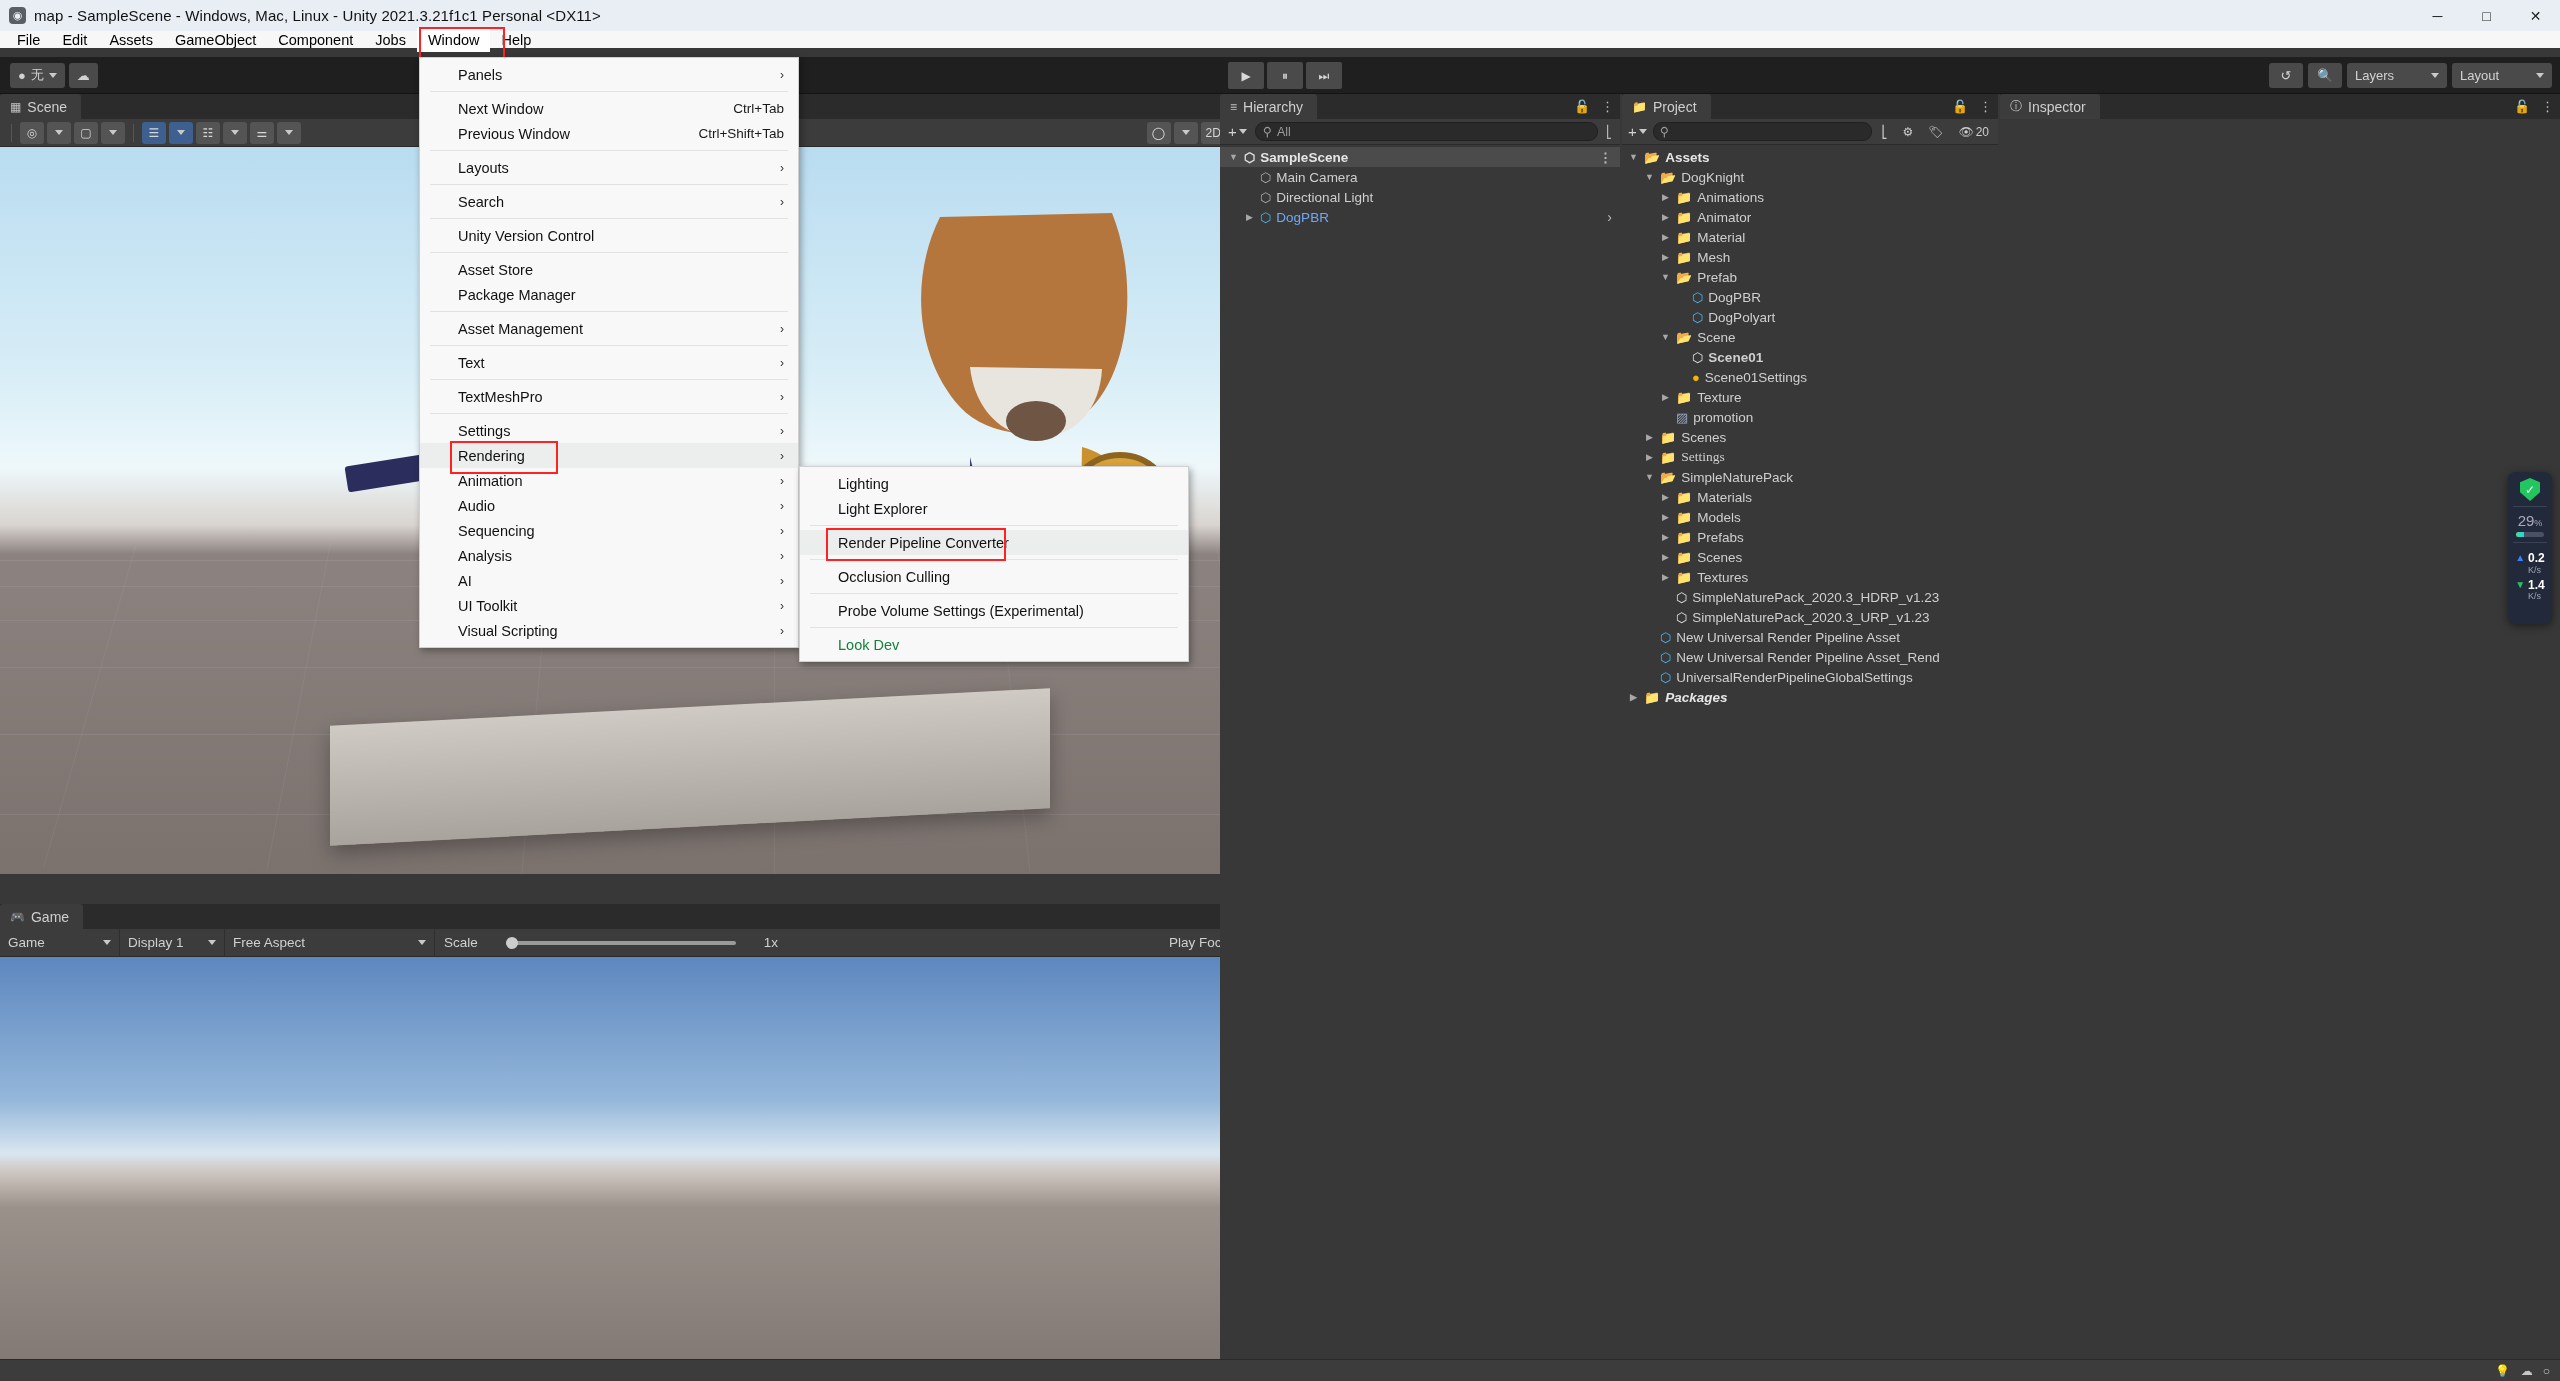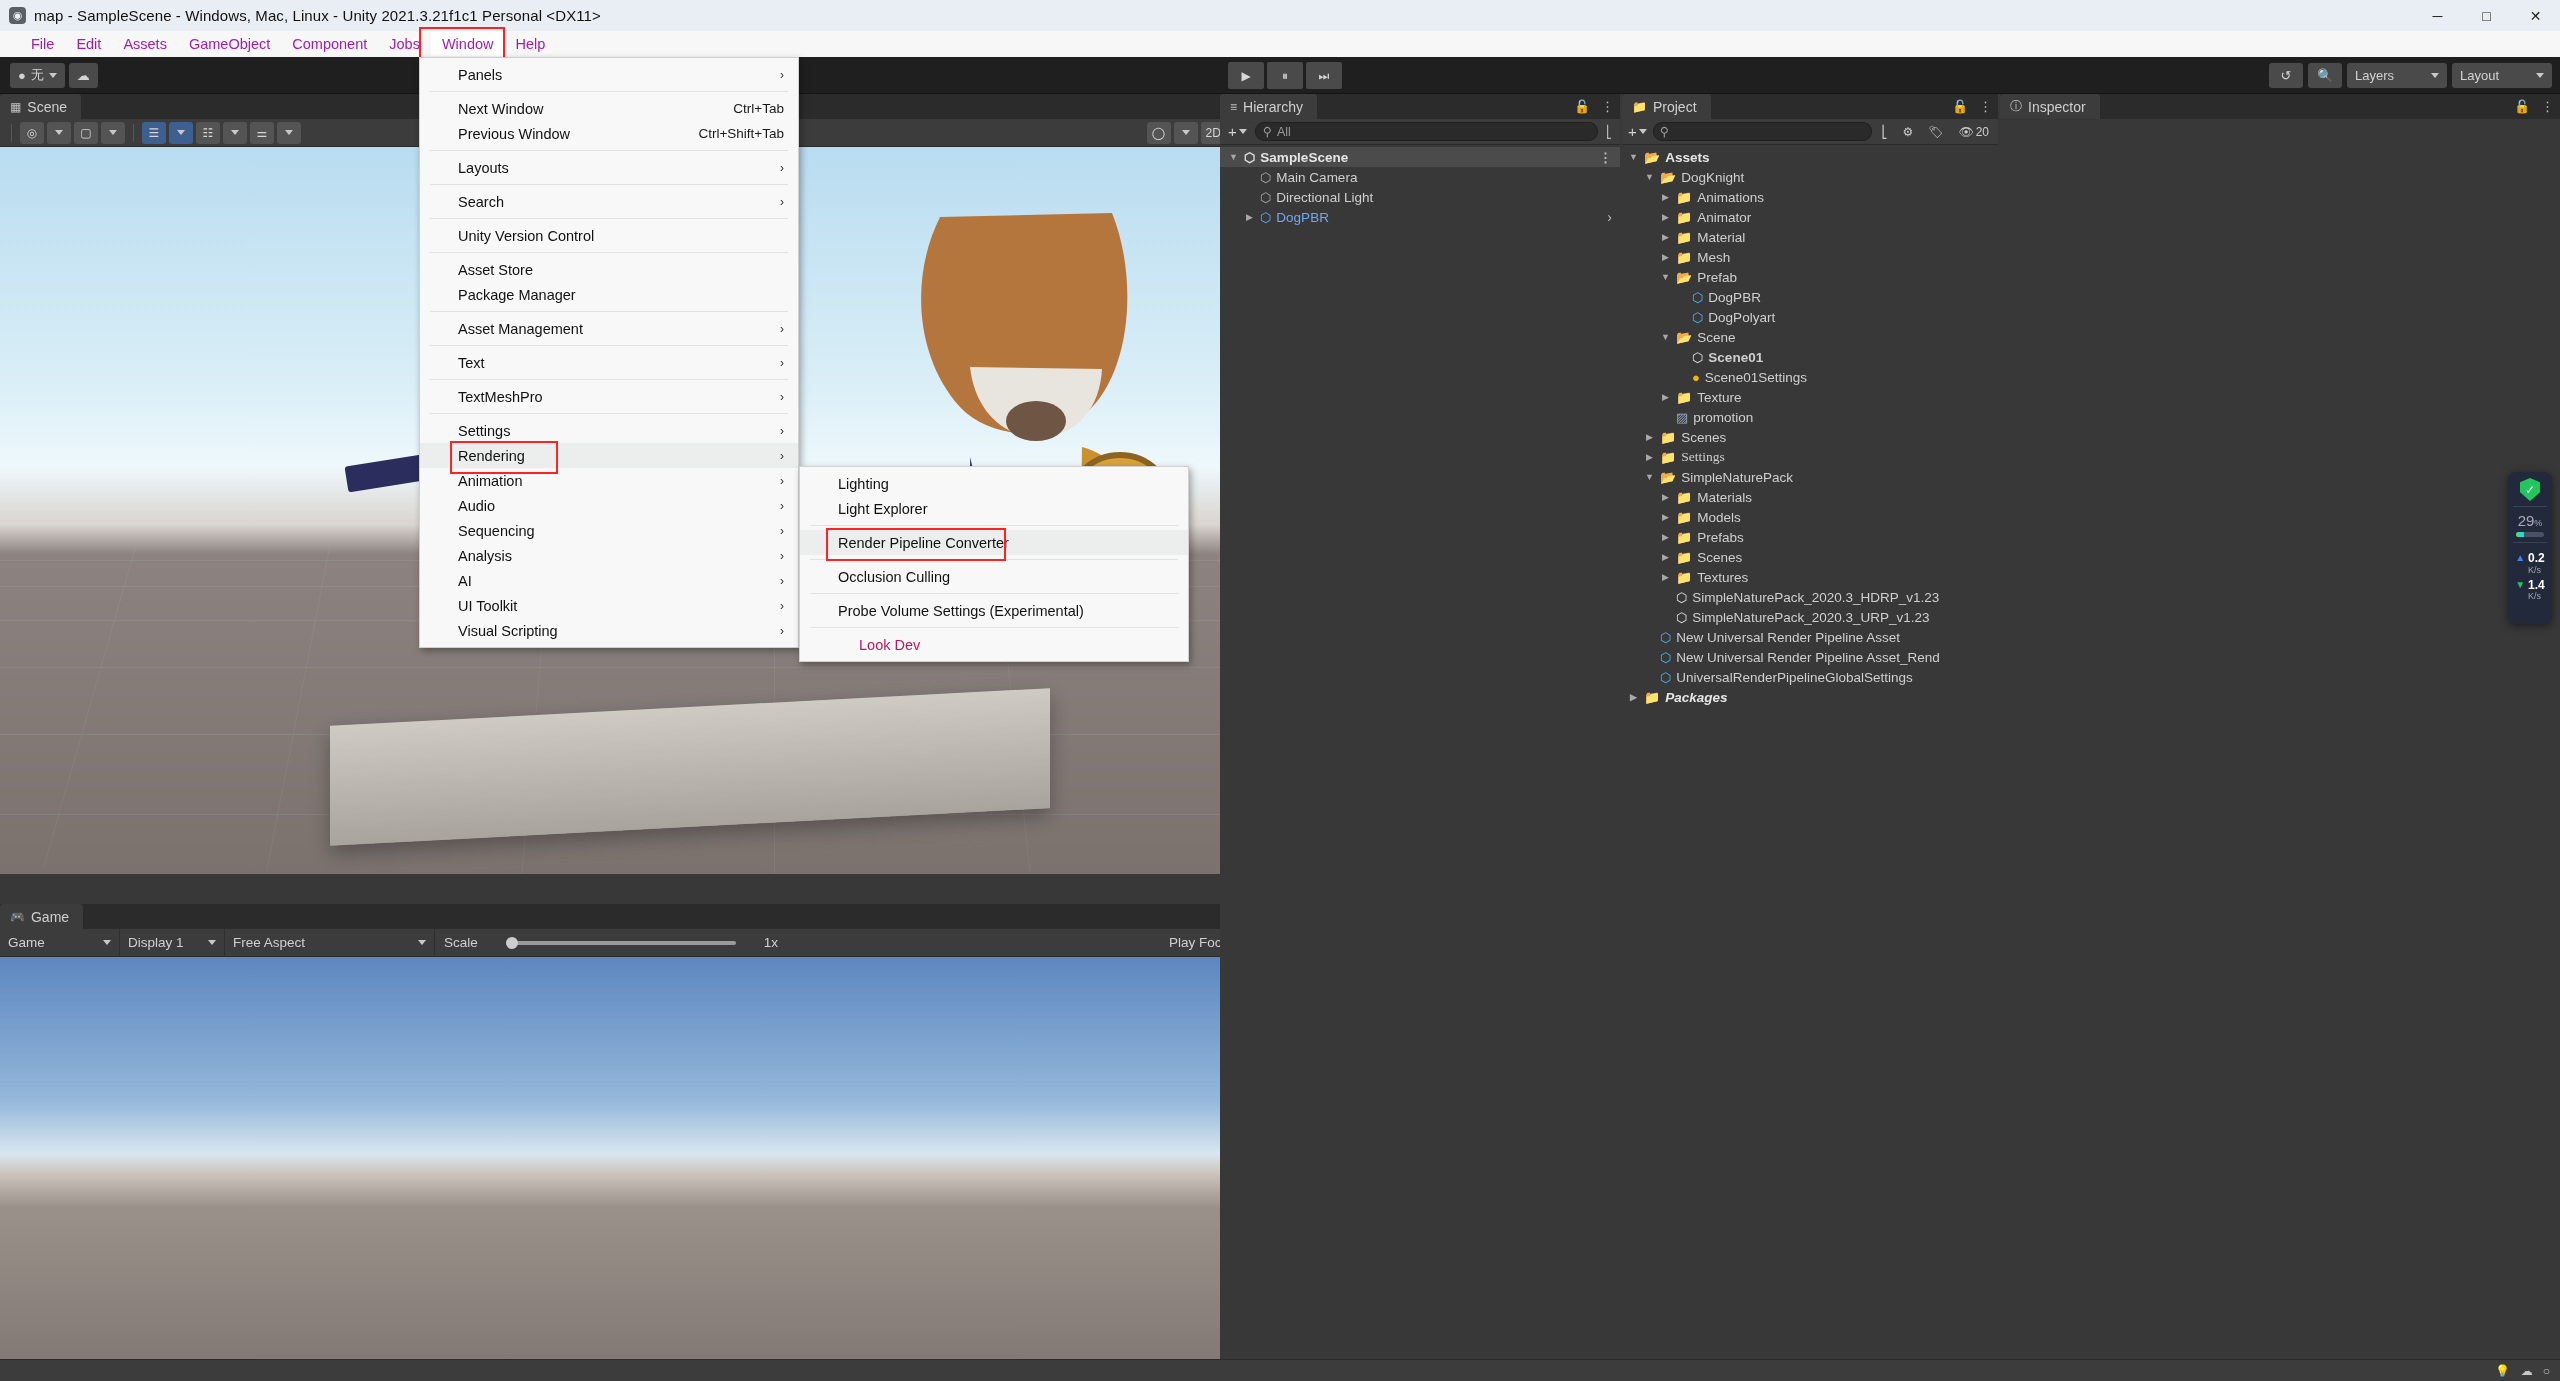--- a/index.html
+++ b/index.html
@@ -25,23 +25,23 @@
   }
   .tb-title { letter-spacing: .1px; }
   .winbtns { position: absolute; right: 0; top: 0; height: 31px; display: flex; }
   .winbtn {
     width: 49px; height: 31px; display: flex; align-items: center; justify-content: center;
     font-size: 14px; color: #222;
   }
 
   
   .menubar {
-    position: absolute; left: 0; top: 31px; width: 2560px; height: 26px;
+    position: absolute; left: 0; top: 31px; width: 2560px; height: 17px;
     background: #f7f7f7; display: flex; align-items: center;
-    font-size: 14.5px; color: #a21caf; padding-left: 20px;
+    font-size: 14.5px; color: #000000; padding-left: 6px;
   }
   .menubar .mi { padding: 4px 11px; white-space: nowrap; }
   .menubar .mi.active { background: #ffffff; }
   .mb-highlight {
     position: absolute; left: 419px; top: 27px; width: 86px; height: 30px;
     border: 2.5px solid #f22; pointer-events: none; border-bottom: none;
   }
 
   
   .unitytoolbar {
@@ -146,21 +146,21 @@
   
   .dropdown {
     position: absolute; background: #f8f8f8; border: 1px solid #d0d0d0;
     box-shadow: 2px 3px 7px rgba(0,0,0,.35); font-size: 14.5px; color: #111;
     padding: 4px 0; z-index: 60;
   }
   #window-menu { left: 419px; top: 57px; width: 380px; }
   #rendering-menu { left: 799px; top: 466px; width: 390px; }
   .ditem { height: 25px; display:flex; align-items:center; justify-content:space-between; padding: 0 14px 0 38px; position: relative; }
   .ditem.hovered { background: #eceded; }
-  .ditem.disabled { color: #be185d; margin-left: 21px; }
+  .ditem.disabled { color: #15803d; }
   .ditem .shortcut { color: #1a1a1a; font-size: 13.5px; margin-left: 26px; }
   .ditem .arrow { font-size: 12px; color:#333; }
   .dsep { height: 1px; background: #e2e2e2; margin: 4px 10px; }
   .hl-box { position: absolute; border: 2.5px solid #f22; pointer-events:none; z-index: 70; }
 </style>
 </head>
 <body>
 
 <div id="app">
 

